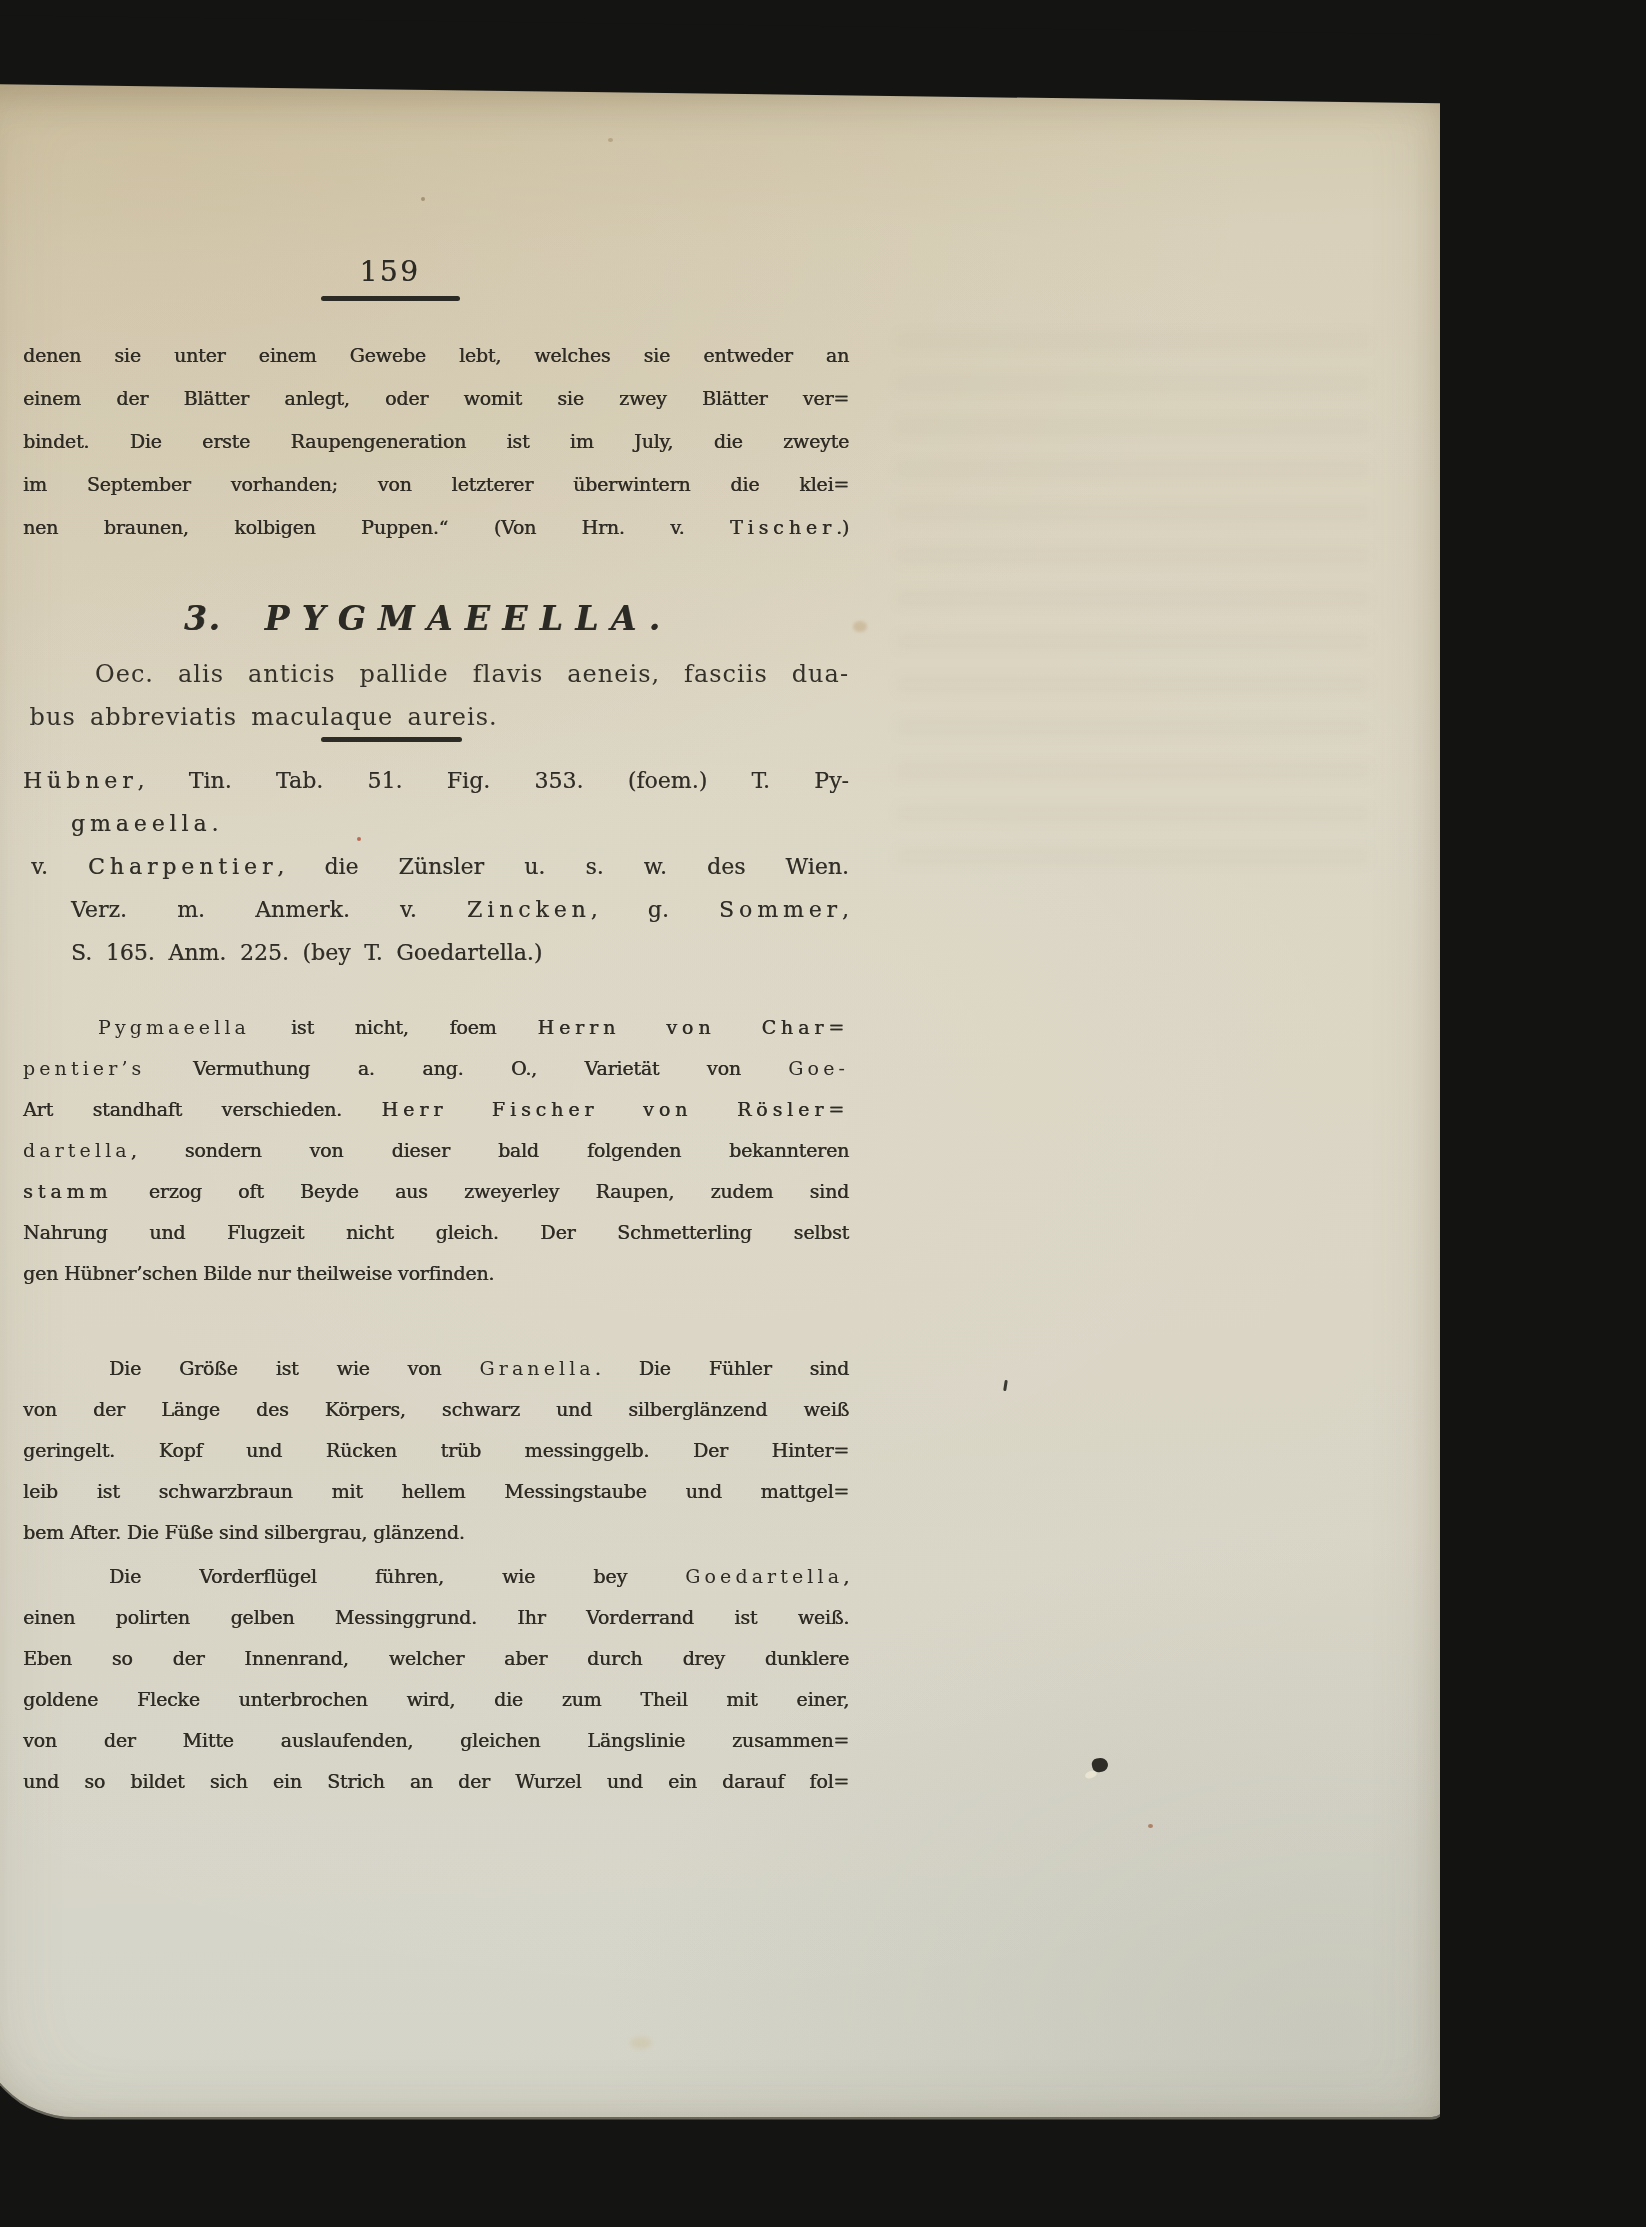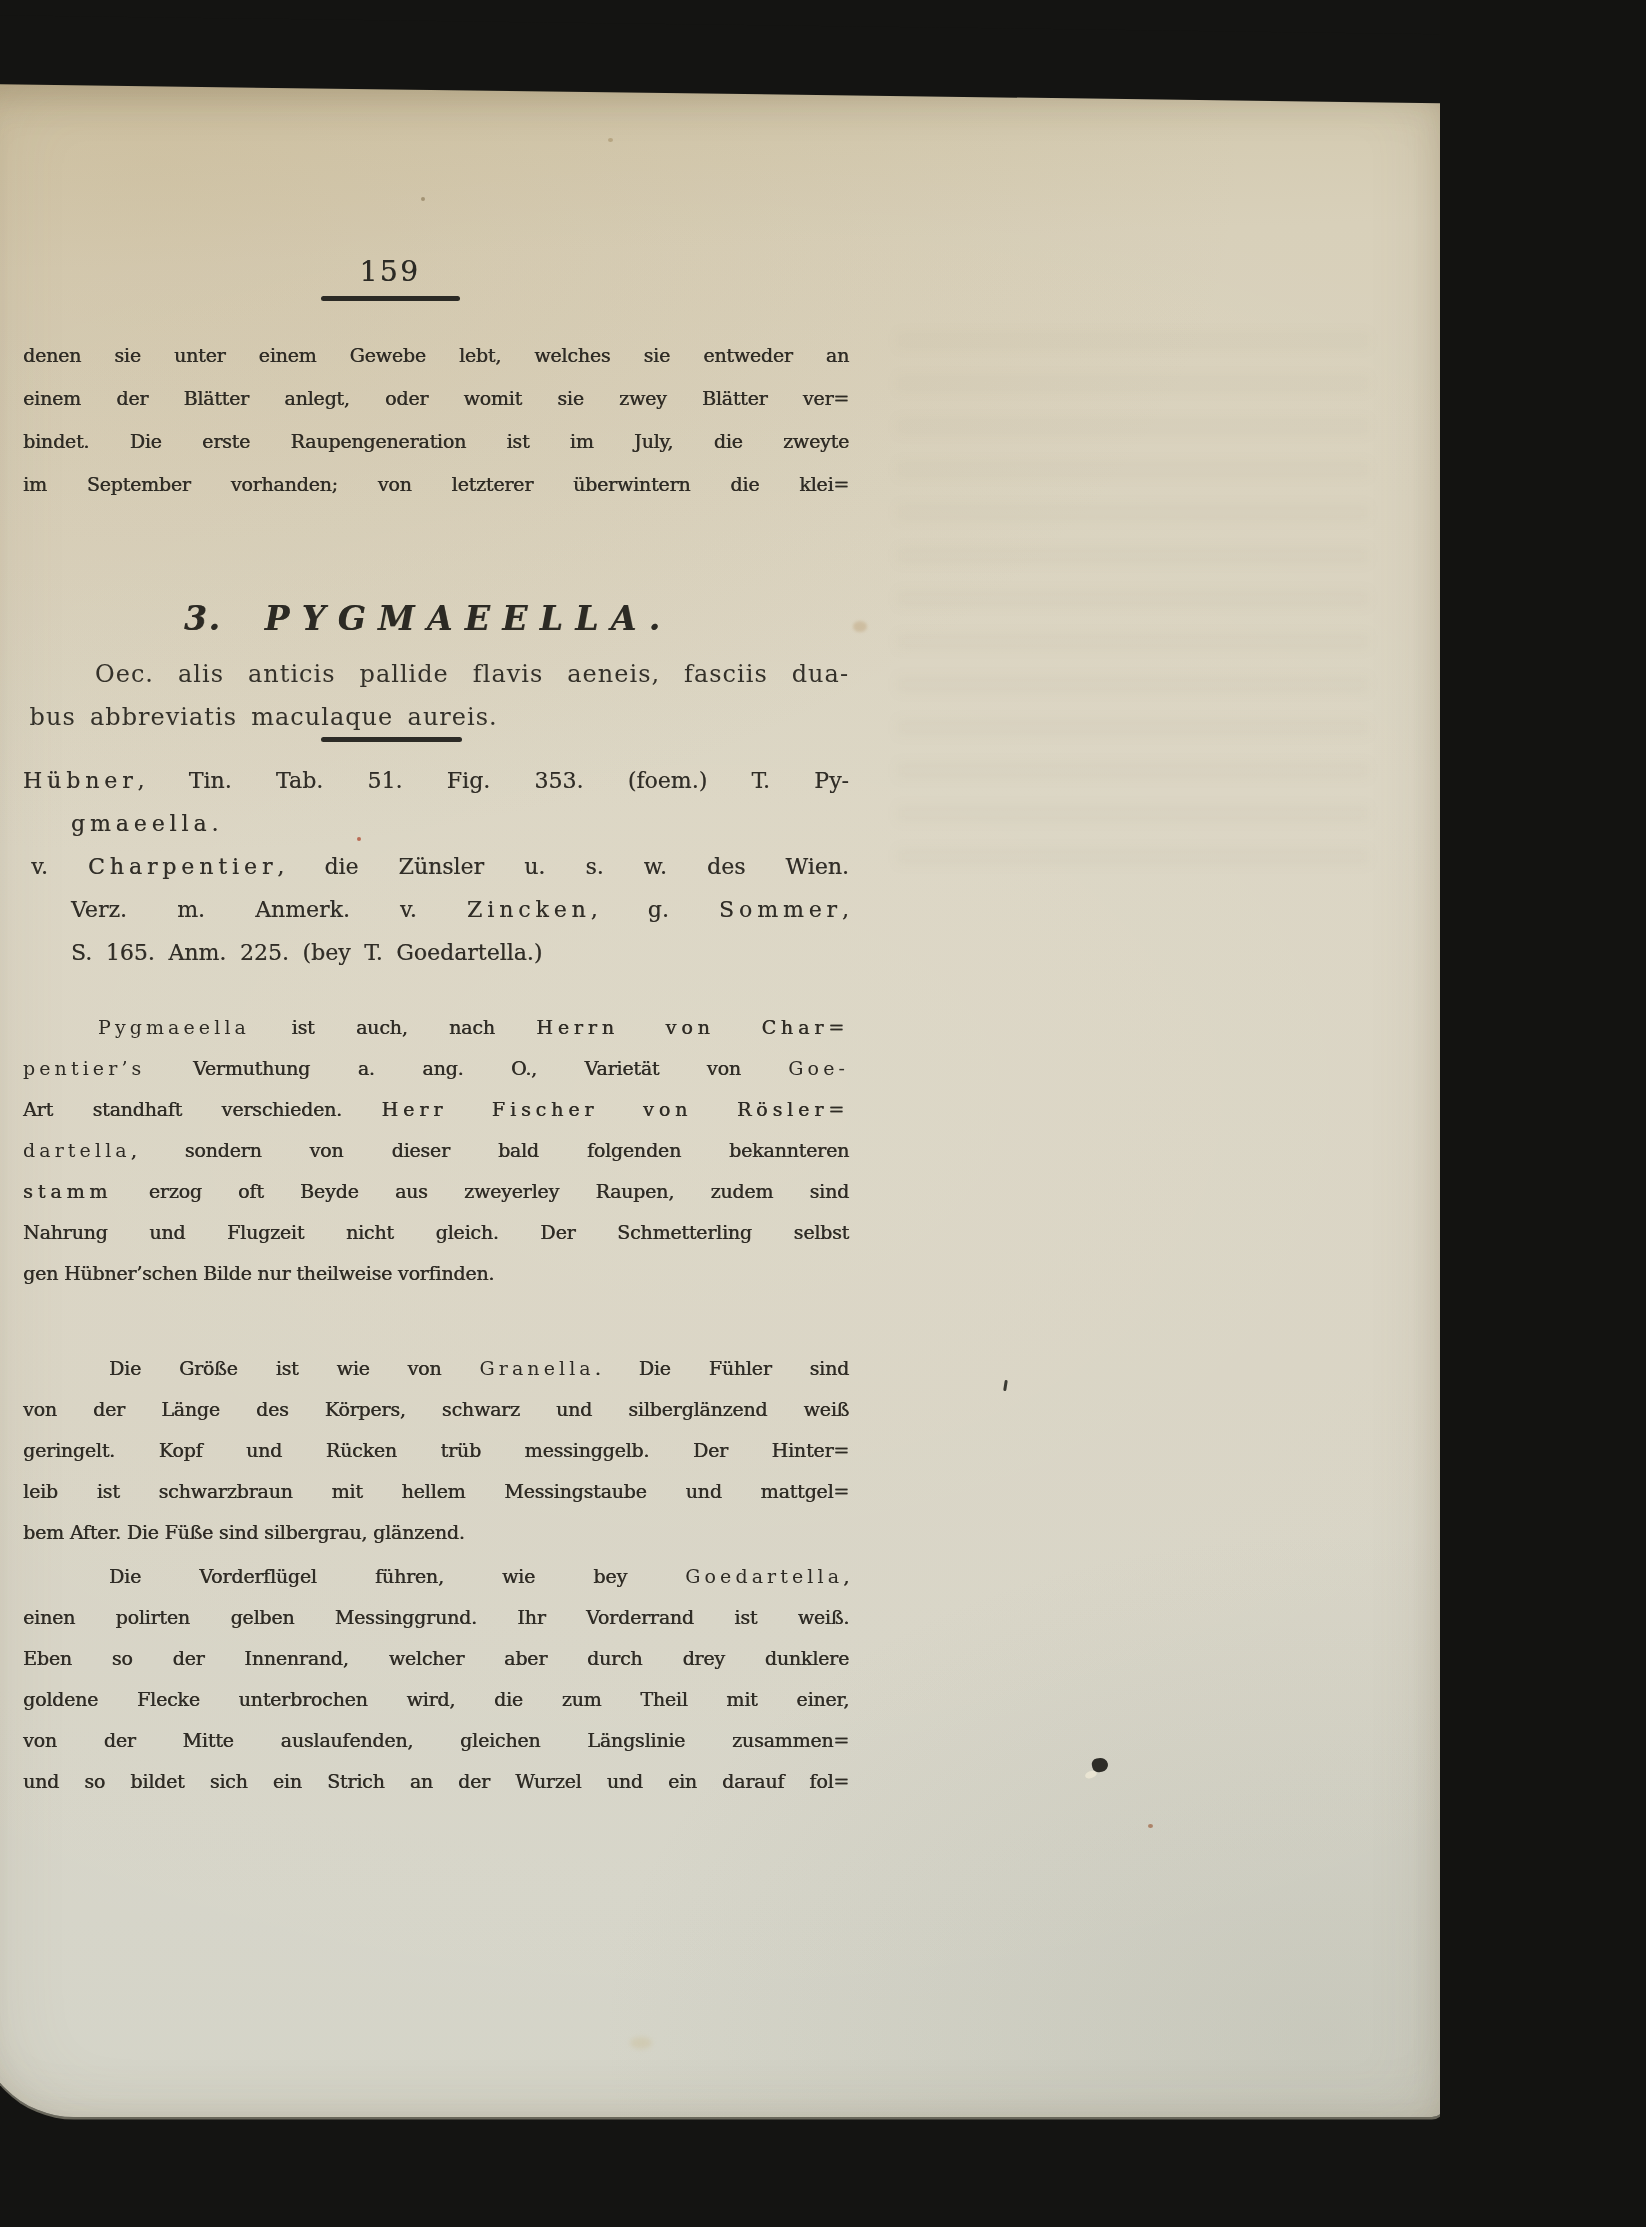--- a/index.html
+++ b/index.html
@@ -83,20 +83,21 @@
     <div class="pagenum">159</div>
     <div class="numrule"></div>
 
     <div class="col">
 
       <div class="block frak" style="top:250px;">
         <div class="line jl"><span>denen sie unter einem Gewebe lebt, welches sie entweder an</span></div>
         <div class="line jl"><span>einem der Blätter anlegt, oder womit sie zwey Blätter ver=</span></div>
         <div class="line jl"><span>bindet. Die erste Raupengeneration ist im July, die zweyte</span></div>
         <div class="line jl"><span>im September vorhanden; von letzterer überwintern die klei=</span></div>
+        <div class="line jl"><span>nen braunen, kolbigen Puppen.“ (Von Hrn. v. </span><span class="sp">Tischer</span><span>.)</span></div>
       </div>
 
       <div class="heading">
         <span class="hnum">3.</span><span class="hname">PYGMAEELLA.</span>
       </div>
 
       <div class="block lat" style="top:569px;">
         <div class="line jl ind-lat"><span>Oec. alis anticis pallide flavis aeneis, fasciis dua-</span></div>
         <div class="line" style="padding-left:6.6px;"><span>bus abbreviatis maculaque aureis.</span></div>
       </div>
@@ -105,21 +106,21 @@
 
       <div class="block refs" style="top:675px;">
         <div class="line jl"><span class="sp">Hübner</span><span>, Tin. Tab. 51. Fig. 353. (foem.) T. Py-</span></div>
         <div class="line ind-md"><span class="sp">gmaeella</span><span>.</span></div>
         <div class="line jl ind-sm"><span>v. </span><span class="sp">Charpentier</span><span>, die Zünsler u. s. w. des Wien.</span></div>
         <div class="line jl ind-md"><span>Verz. m. Anmerk. v. </span><span class="sp">Zincken</span><span>, g. </span><span class="sp">Sommer</span><span>,</span></div>
         <div class="line ind-md"><span>S. 165. Anm. 225. (bey T. Goedartella.)</span></div>
       </div>
 
       <div class="block frak frak2" style="top:923px;">
-        <div class="line jl ind-p2"><span class="ant">Pygmaeella</span><span> ist auch, nach </span><span class="sp">Herrn von Char=</span></div>
+        <div class="line jl ind-p2"><span class="ant">Pygmaeella</span><span> ist nicht, foem </span><span class="sp">Herrn von Char=</span></div>
         <div class="line jl"><span class="ant">pentier’s</span><span> Vermuthung a. ang. O., Varietät von </span><span class="ant">Goe-</span></div>
         <div class="line jl"><span>Art standhaft verschieden. </span><span class="sp">Herr Fischer von Rösler=</span></div>
         <div class="line jl"><span class="ant">dartella</span><span>, sondern von dieser bald folgenden bekannteren</span></div>
         <div class="line jl"><span class="sp">stamm</span><span> erzog oft Beyde aus zweyerley Raupen, zudem sind</span></div>
         <div class="line jl"><span>Nahrung und Flugzeit nicht gleich. Der Schmetterling selbst</span></div>
         <div class="line"><span>gen Hübner’schen Bilde nur theilweise vorfinden.</span></div>
       </div>
 
       <div class="block frak frak2" style="top:1264px;">
         <div class="line jl ind-p34"><span>Die Größe ist wie von </span><span class="ant">Granella</span><span>. Die Fühler sind</span></div>

